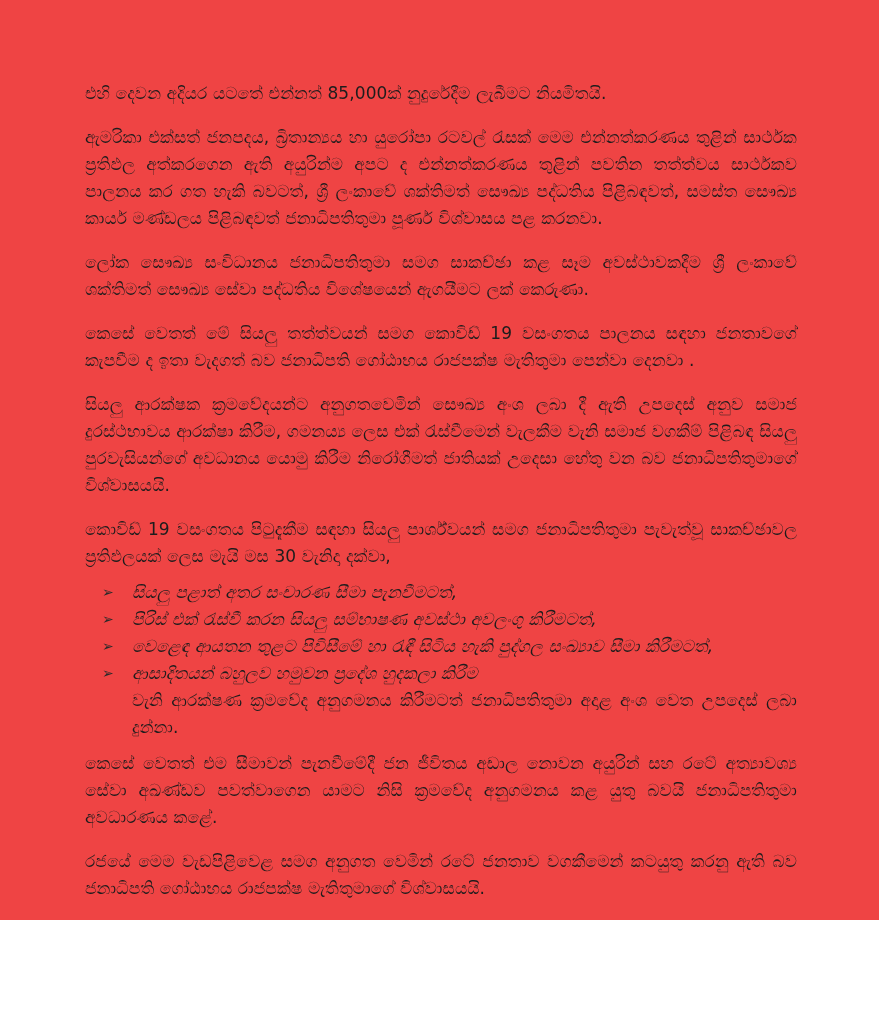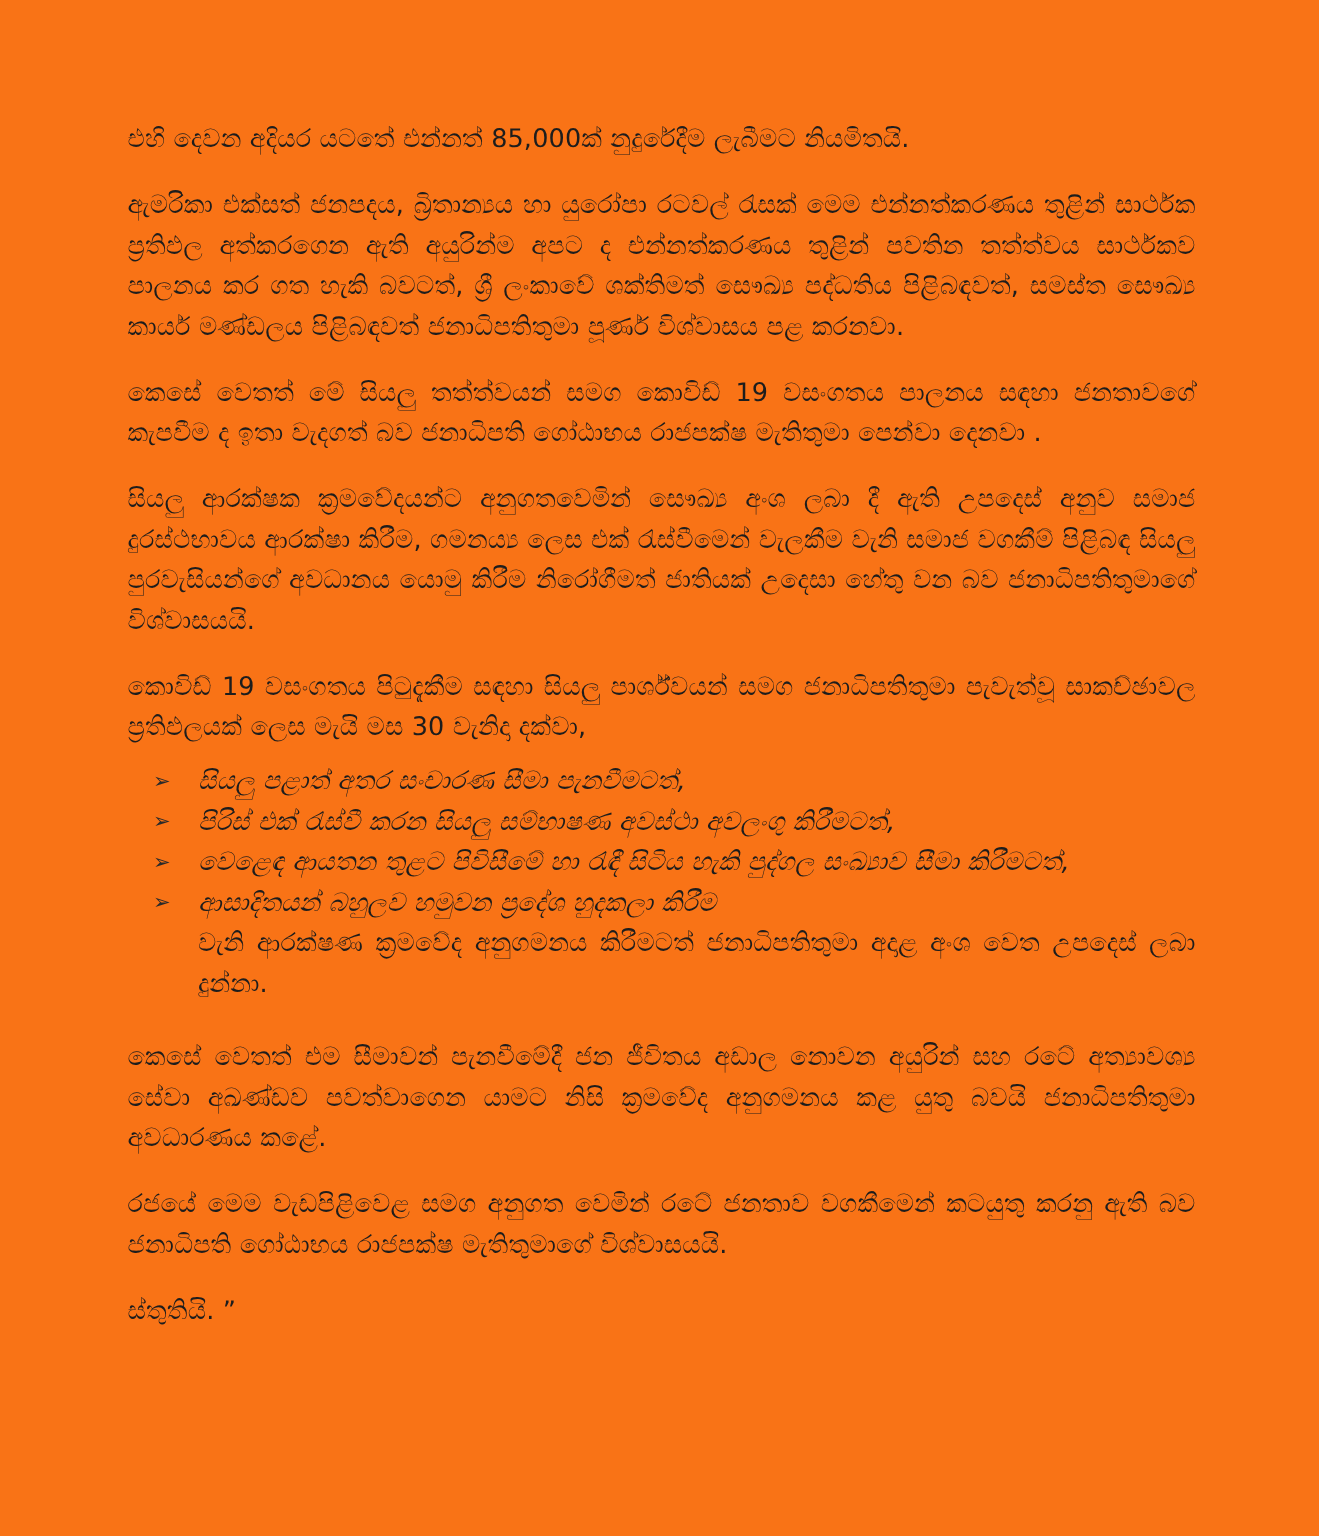--- a/index.html
+++ b/index.html
@@ -4,22 +4,22 @@
 <style>
   * { margin: 0; padding: 0; box-sizing: border-box; }
   html, body {
     width: 879px;
     background: #ffffff;
     font-family: "DejaVu Sans", "Liberation Sans", sans-serif;
   }
   .page {
     position: relative;
     width: 879px;
-    height: 1024px;
-    background: #f97316;
+    height: 920px;
+    background: #ef4444;
     overflow: hidden;
   }
   .content {
     position: absolute;
     top: 80px;
     left: 85px;
     width: 712px;
     color: #1d1d1d;
     font-size: 17px;
     line-height: 27px;
@@ -41,36 +41,37 @@
   }
   .bullet-marker {
     flex: 0 0 30px;
     font-size: 14px;
     line-height: 27px;
     color: #2a2a2a;
   }
   .bullet-text { flex: 1 1 auto; font-style: italic; }
   .bullet-continuation {
     margin-left: 47px;
-    margin-bottom: 22px;
+    margin-bottom: 9px;
     text-align: justify;
   }
   .thanks { margin-bottom: 17px; }
   .quote-end { margin-bottom: 0; }
 </style>
 </head>
 <body>
 
 <div class="page">
   <div class="content">
 
     <p class="para">එහි දෙවන අදියර යටතේ එන්නත් 85,000ක් නුදුරේදීම ලැබීමට නියමිතයි.</p>
 
     <p class="para">ඇමරිකා එක්සත් ජනපදය, බ්‍රිතාන්‍යය හා යුරෝපා රටවල් රැසක් මෙම එන්නත්කරණය තුළින් සාර්ථක ප්‍රතිඵල අත්කරගෙන ඇති අයුරින්ම අපට ද එන්නත්කරණය තුළින් පවතින තත්ත්වය සාර්ථකව පාලනය කර ගත හැකි බවටත්, ශ්‍රී ලංකාවේ ශක්තිමත් සෞඛ්‍ය පද්ධතිය පිළිබඳවත්, සමස්ත සෞඛ්‍ය කාර්ය මණ්ඩලය පිළිබඳවත් ජනාධිපතිතුමා පූර්ණ විශ්වාසය පළ කරනවා.</p>
 
+    <p class="para">ලෝක සෞඛ්‍ය සංවිධානය ජනාධිපතිතුමා සමග සාකච්ඡා කළ සෑම අවස්ථාවකදීම ශ්‍රී ලංකාවේ ශක්තිමත් සෞඛ්‍ය සේවා පද්ධතිය විශේෂයෙන් ඇගයීමට ලක් කෙරුණා.</p>
 
     <p class="para">කෙසේ වෙතත් මේ සියලු තත්ත්වයන් සමග කොවිඩ් 19 වසංගතය පාලනය සඳහා ජනතාවගේ කැපවීම ද ඉතා වැදගත් බව ජනාධිපති ගෝඨාභය රාජපක්ෂ මැතිතුමා පෙන්වා දෙනවා .</p>
 
     <p class="para">සියලු ආරක්ෂක ක්‍රමවේදයන්ට අනුගතවෙමින් සෞඛ්‍ය අංශ ලබා දී ඇති උපදෙස් අනුව සමාජ දුරස්ථභාවය ආරක්ෂා කිරීම, ගමනය්‍ය ලෙස එක් රැස්වීමෙන් වැලකීම වැනි සමාජ වගකීම් පිළිබඳ සියලු පුරවැසියන්ගේ අවධානය යොමු කිරීම නිරෝගීමත් ජාතියක් උදෙසා හේතු වන බව ජනාධිපතිතුමාගේ විශ්වාසයයි.</p>
 
     <p class="para last-flush">කොවිඩ් 19 වසංගතය පිටුදැකීම සඳහා සියලු පාර්ශ්වයන් සමග ජනාධිපතිතුමා පැවැත්වූ සාකච්ඡාවල ප්‍රතිඵලයක් ලෙස මැයි මස 30 වැනිදා දක්වා,</p>
 
     <ul class="bullet-list">
       <li class="bullet-item">
         <span class="bullet-marker">➢</span>

